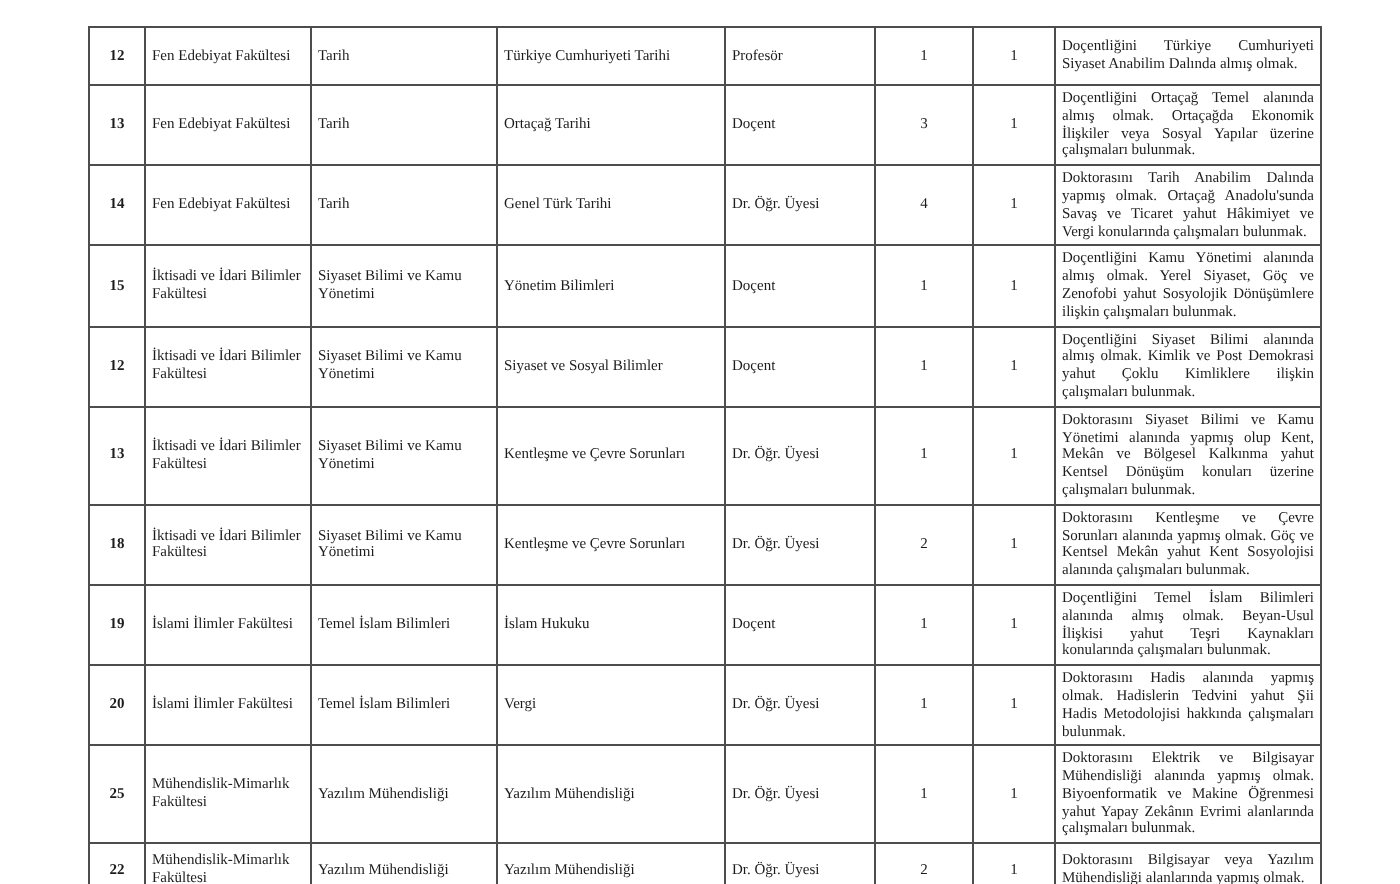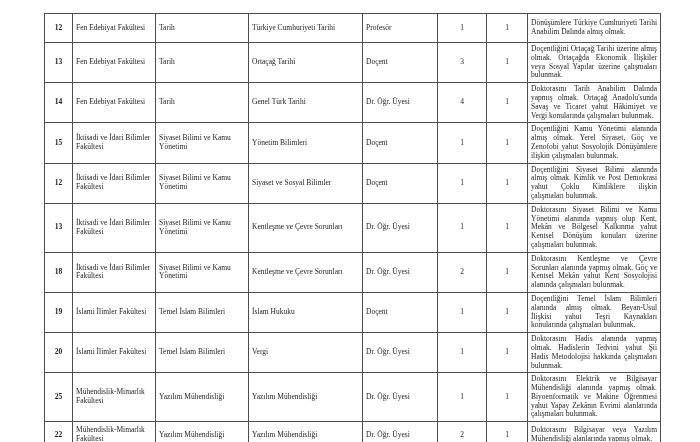--- a/index.html
+++ b/index.html
@@ -81,31 +81,31 @@
     </colgroup>
     <tbody id="rows-body">
         <tr>
     <td class="c-no">12</td>
     <td class="c-faculty">Fen Edebiyat Fakültesi</td>
     <td class="c-dept">Tarih</td>
     <td class="c-prog">Türkiye Cumhuriyeti Tarihi</td>
     <td class="c-title">Profesör</td>
     <td class="c-count">1</td>
     <td class="c-grade">1</td>
-    <td class="c-desc">Dönüşümlere Türkiye Cumhuriyeti Tarihi Anabilim Dalında almış olmak.</td>
+    <td class="c-desc">Doçentliğini Türkiye Cumhuriyeti Siyaset Anabilim Dalında almış olmak.</td>
   </tr>
         <tr>
     <td class="c-no">13</td>
     <td class="c-faculty">Fen Edebiyat Fakültesi</td>
     <td class="c-dept">Tarih</td>
     <td class="c-prog">Ortaçağ Tarihi</td>
     <td class="c-title">Doçent</td>
     <td class="c-count">3</td>
     <td class="c-grade">1</td>
-    <td class="c-desc">Doçentliğini Ortaçağ Tarihi üzerine almış olmak. Ortaçağda Ekonomik İlişkiler veya Sosyal Yapılar üzerine çalışmaları bulunmak.</td>
+    <td class="c-desc">Doçentliğini Ortaçağ Temel alanında almış olmak. Ortaçağda Ekonomik İlişkiler veya Sosyal Yapılar üzerine çalışmaları bulunmak.</td>
   </tr>
         <tr>
     <td class="c-no">14</td>
     <td class="c-faculty">Fen Edebiyat Fakültesi</td>
     <td class="c-dept">Tarih</td>
     <td class="c-prog">Genel Türk Tarihi</td>
     <td class="c-title">Dr. Öğr. Üyesi</td>
     <td class="c-count">4</td>
     <td class="c-grade">1</td>
     <td class="c-desc">Doktorasını Tarih Anabilim Dalında yapmış olmak. Ortaçağ Anadolu'sunda Savaş ve Ticaret yahut Hâkimiyet ve Vergi konularında çalışmaları bulunmak.</td>

